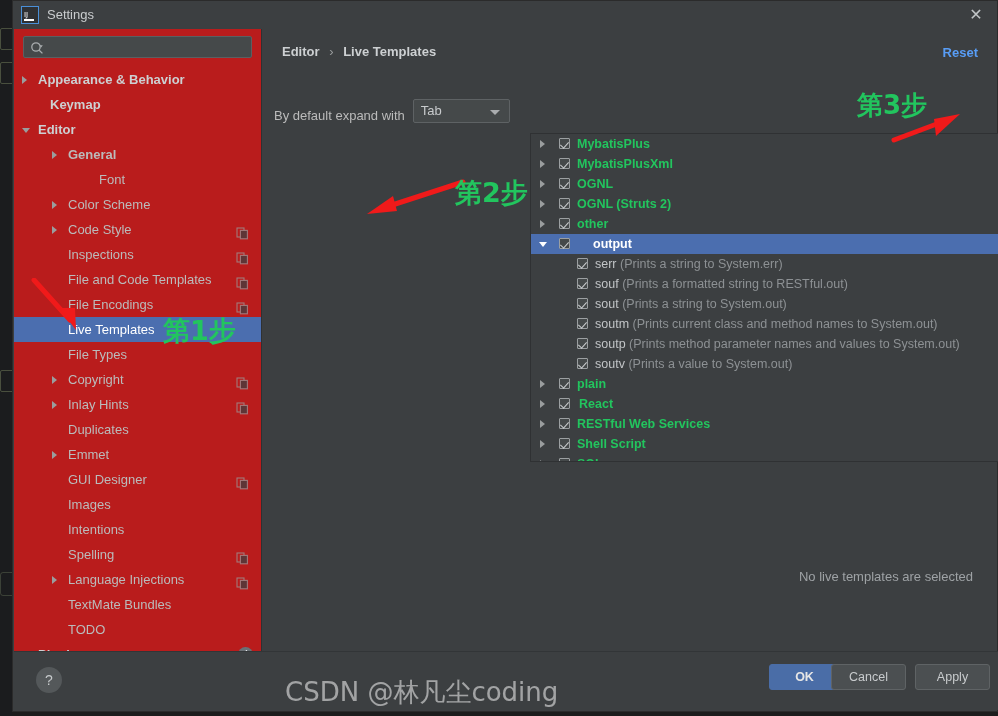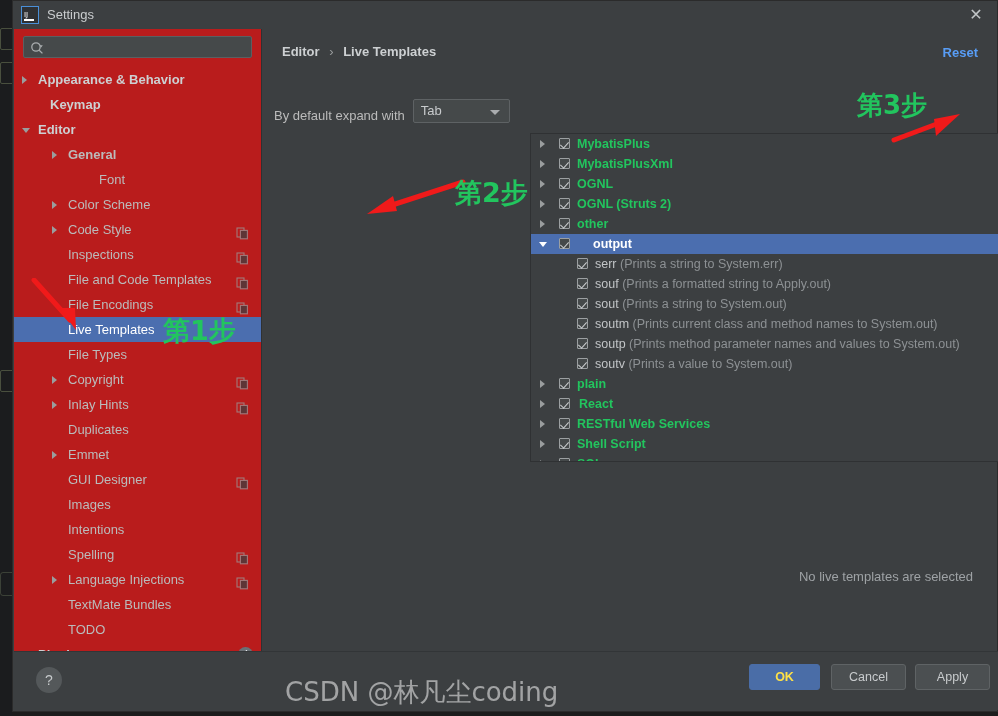--- a/index.html
+++ b/index.html
@@ -80,21 +80,21 @@
   .tpl-desc{color:#8d9194;font-weight:normal;}
 
   .empty-msg{position:absolute;left:268px;top:540px;width:712px;text-align:center;font-size:13px;color:#9ea2a5;}
 
   
   .footer{position:absolute;left:1px;bottom:1px;width:984px;height:58px;background:#3c3f41;border-top:1px solid #323537;}
   .help{position:absolute;left:22px;top:15px;width:26px;height:26px;border-radius:50%;background:#54585a;
         color:#c6c9cb;font-size:14px;text-align:center;line-height:26px;cursor:default;}
   .btn{position:absolute;top:12px;height:26px;box-sizing:border-box;border-radius:3px;font-size:12.5px;
        text-align:center;line-height:24px;cursor:default;}
-  .btn.primary{background:#4a6da7;border:1px solid #4a6da7;color:#fde047;font-weight:bold;left:735px;width:71px;}
+  .btn.primary{background:#4a6da7;border:1px solid #4a6da7;color:#e5e5e5;font-weight:bold;left:755px;width:71px;}
   .btn.ghost{background:#4b4f51;border:1px solid #5f6365;color:#c8cbcd;}
   .btn.cancel{left:817px;width:75px;}
   .btn.apply{left:901px;width:75px;}
 
   
   .ann{position:absolute;color:#22c55e;font-weight:bold;pointer-events:none;
        font-family:"DejaVu Sans",sans-serif;}
   .ann-step1{left:163px;top:313px;font-size:27px;}
   .ann-step2{left:455px;top:175px;font-size:27px;}
   .ann-step3{left:857px;top:88px;font-size:26px;}
@@ -308,21 +308,21 @@
               <span class="tpl-arrow open"></span>
               <span class="cbx" style="left: 28px;"></span>
               <span class="tpl-name" style="left: 46px; margin-left: 16px;"><span>output</span></span>
             </div>
             <div class="tpl-row tpl-leaf">
               <span class="cbx" style="left: 46px;"></span>
               <span class="tpl-name" style="left: 64px;"><span>serr</span> <span class="tpl-desc">(Prints a string to System.err)</span></span>
             </div>
             <div class="tpl-row tpl-leaf">
               <span class="cbx" style="left: 46px;"></span>
-              <span class="tpl-name" style="left: 64px;"><span>souf</span> <span class="tpl-desc">(Prints a formatted string to Apply.out)</span></span>
+              <span class="tpl-name" style="left: 64px;"><span>souf</span> <span class="tpl-desc">(Prints a formatted string to RESTful.out)</span></span>
             </div>
             <div class="tpl-row tpl-leaf">
               <span class="cbx" style="left: 46px;"></span>
               <span class="tpl-name" style="left: 64px;"><span>sout</span> <span class="tpl-desc">(Prints a string to System.out)</span></span>
             </div>
             <div class="tpl-row tpl-leaf">
               <span class="cbx" style="left: 46px;"></span>
               <span class="tpl-name" style="left: 64px;"><span>soutm</span> <span class="tpl-desc">(Prints current class and method names to System.out)</span></span>
             </div>
             <div class="tpl-row tpl-leaf">

